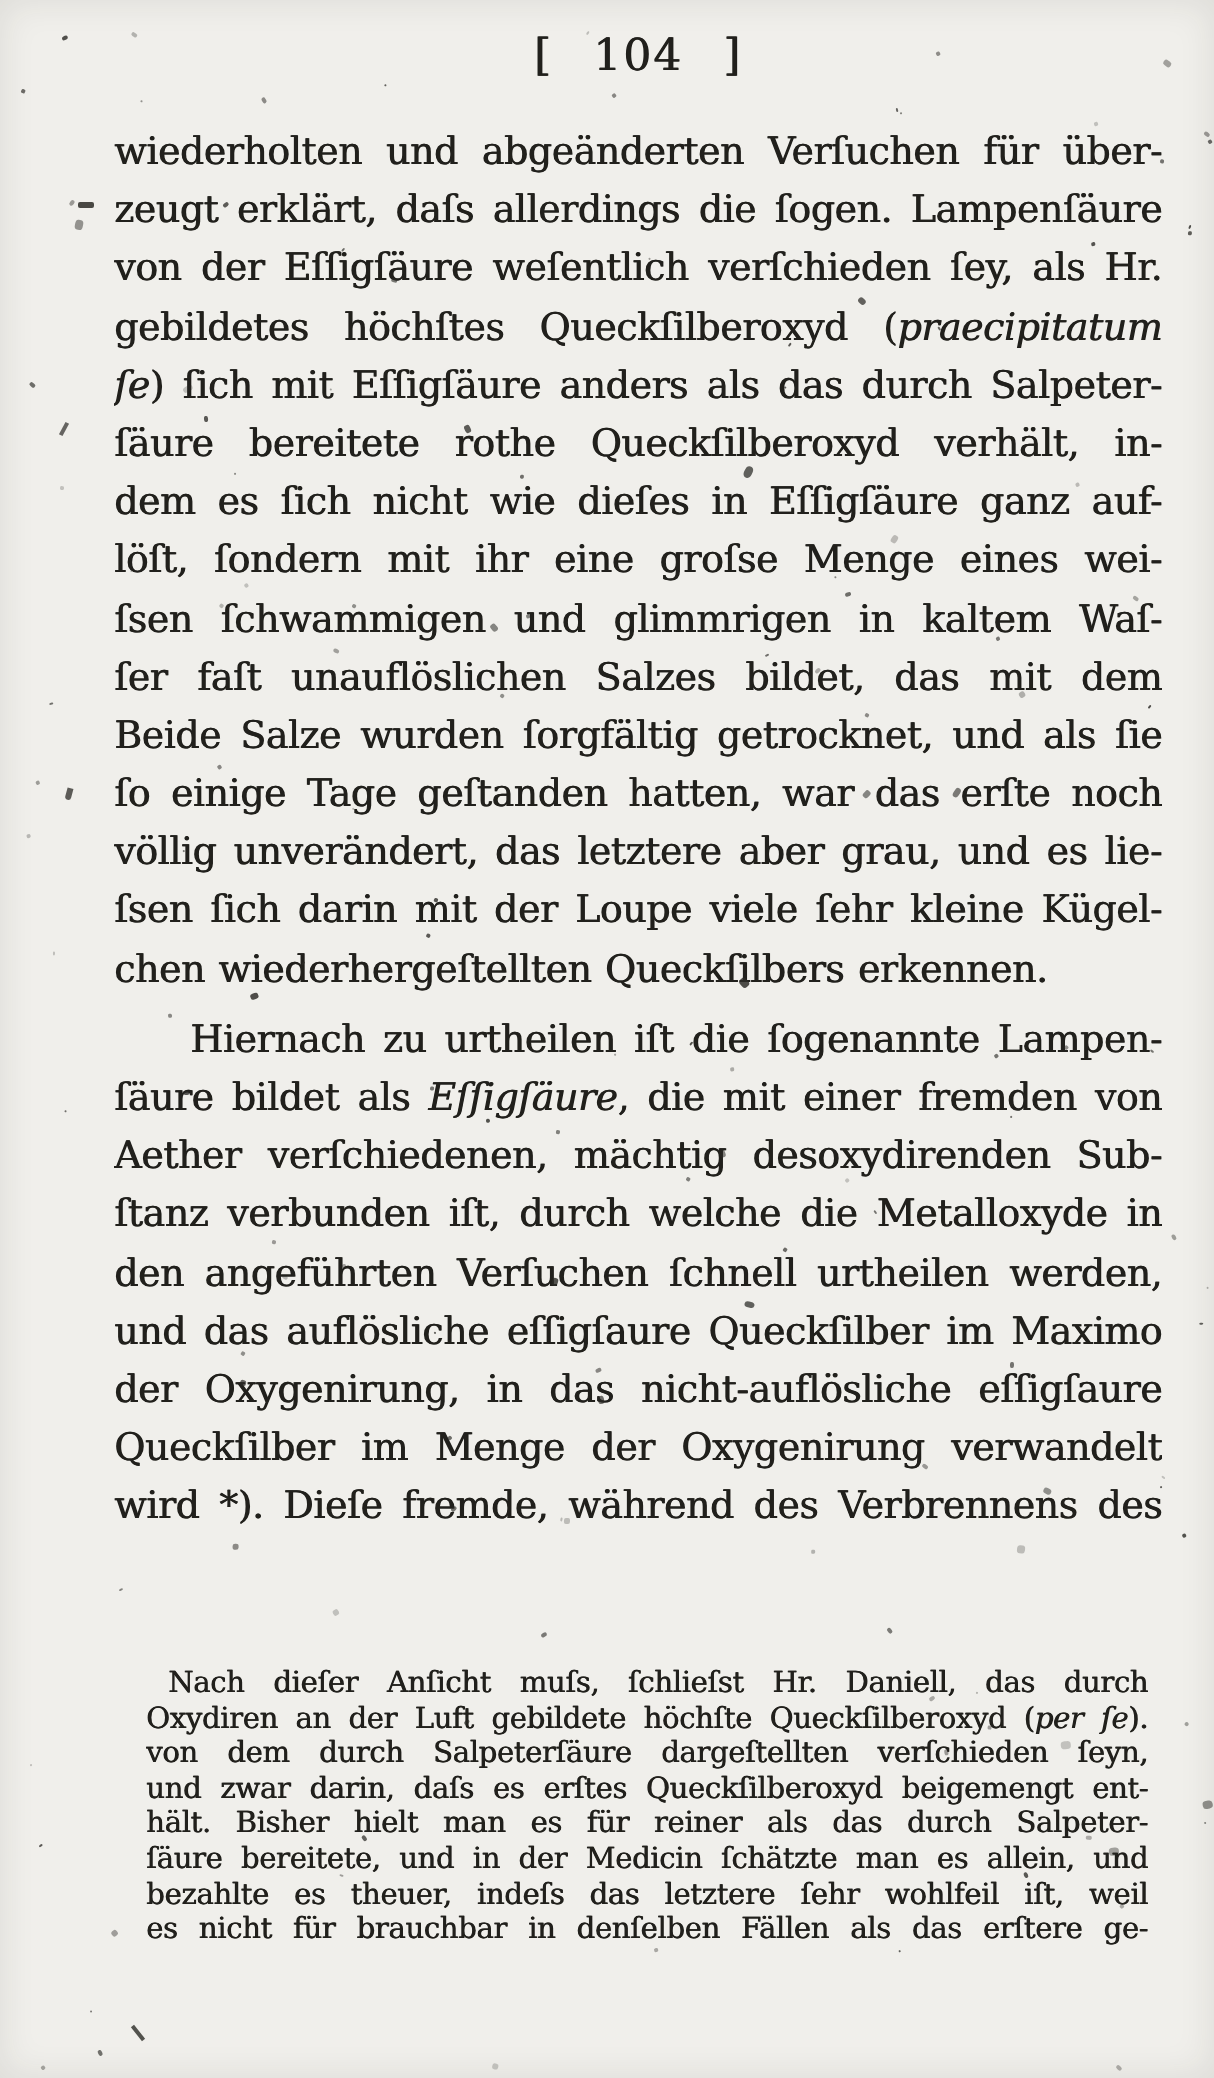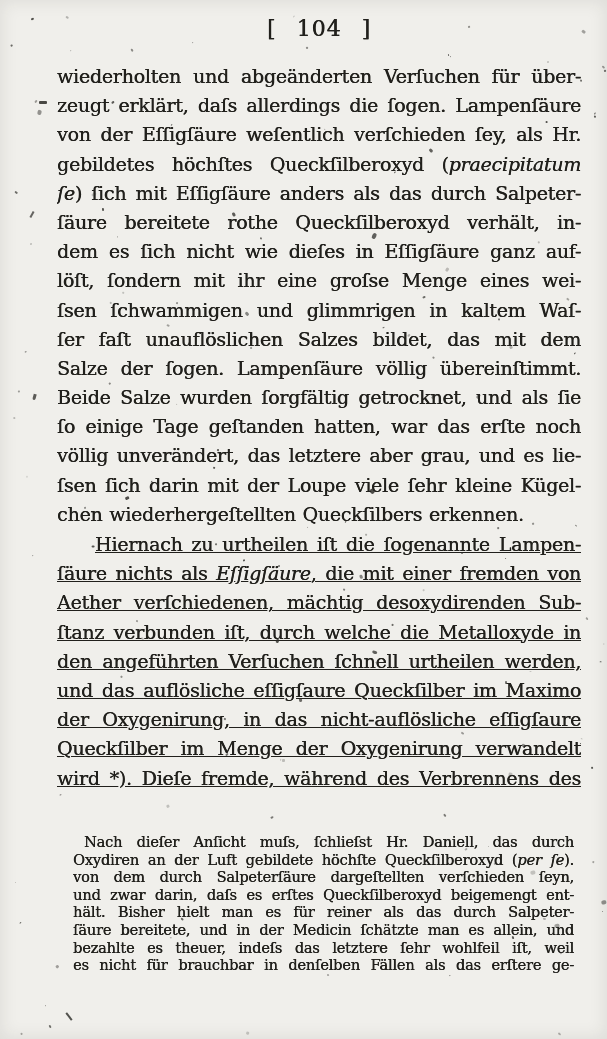--- a/index.html
+++ b/index.html
@@ -21,21 +21,21 @@
   .pagehead .pnum{margin:0 20px;}
   
   .bodytext{
     position:absolute;top:62px;left:57px;width:524px;
   }
   .para{
     font-size:19px;line-height:29.2px;letter-spacing:-0.25px;
     word-spacing:1px;
     text-shadow:0.35px 0 0 currentColor;
   }
-  .para2{margin-top:1px;text-decoration:underline;}
+  .para2{margin-top:6px;}
   .line{
     text-align:justify;
     text-align-last:justify;
     height:29.2px;overflow:hidden;
   }
   .line.last{text-align-last:left;}
   .line.indent{text-indent:38px;}
   .em{font-style:italic;}
   
   .footnote{
@@ -69,30 +69,29 @@
         <div class="line"><span>wiederholten und abgeänderten Verſuchen für über-</span></div>
         <div class="line"><span>zeugt erklärt, daſs allerdings die ſogen. Lampenſäure</span></div>
         <div class="line"><span>von der Eſſigſäure weſentlich verſchieden ſey, als Hr.</span></div>
         <div class="line"><span>gebildetes höchſtes Queckſilberoxyd (</span><span class="em">praecipitatum per</span></div>
         <div class="line"><span class="em">ſe</span><span>) ſich mit Eſſigſäure anders als das durch Salpeter-</span></div>
         <div class="line"><span>ſäure bereitete rothe Queckſilberoxyd verhält, in-</span></div>
         <div class="line"><span>dem es ſich nicht wie dieſes in Eſſigſäure ganz auf-</span></div>
         <div class="line"><span>löſt, ſondern mit ihr eine groſse Menge eines wei-</span></div>
         <div class="line"><span>ſsen ſchwammigen und glimmrigen in kaltem Waſ-</span></div>
         <div class="line"><span>ſer faſt unauflöslichen Salzes bildet, das mit dem</span></div>
-        <div class="line"><span>Salze der ſogen. Lampenſäure völlig übereinſtimmt.</span></div>
         <div class="line"><span>Beide Salze wurden ſorgfältig getrocknet, und als ſie</span></div>
         <div class="line"><span>ſo einige Tage geſtanden hatten, war das erſte noch</span></div>
         <div class="line"><span>völlig unverändert, das letztere aber grau, und es lie-</span></div>
         <div class="line"><span>ſsen ſich darin mit der Loupe viele ſehr kleine Kügel-</span></div>
         <div class="line last"><span>chen wiederhergeſtellten Queckſilbers erkennen.</span></div>
       </section>
     <section class="para para2">
         <div class="line indent"><span>Hiernach zu urtheilen iſt die ſogenannte Lampen-</span></div>
-        <div class="line"><span>ſäure nichts als </span><span class="em">Eſſigſäure</span><span>, die mit einer fremden von</span></div>
+        <div class="line"><span>ſäure bildet als </span><span class="em">Eſſigſäure</span><span>, die mit einer fremden von</span></div>
         <div class="line"><span>Aether verſchiedenen, mächtig desoxydirenden Sub-</span></div>
         <div class="line"><span>ſtanz verbunden iſt, durch welche die Metalloxyde in</span></div>
         <div class="line"><span>den angeführten Verſuchen ſchnell urtheilen werden,</span></div>
         <div class="line"><span>und das auflösliche eſſigſaure Queckſilber im Maximo</span></div>
         <div class="line"><span>der Oxygenirung, in das nicht-auflösliche eſſigſaure</span></div>
         <div class="line"><span>Queckſilber im Menge der Oxygenirung verwandelt</span></div>
         <div class="line"><span>wird *). Dieſe fremde, während des Verbrennens des</span></div>
       </section>
   </main>
 

